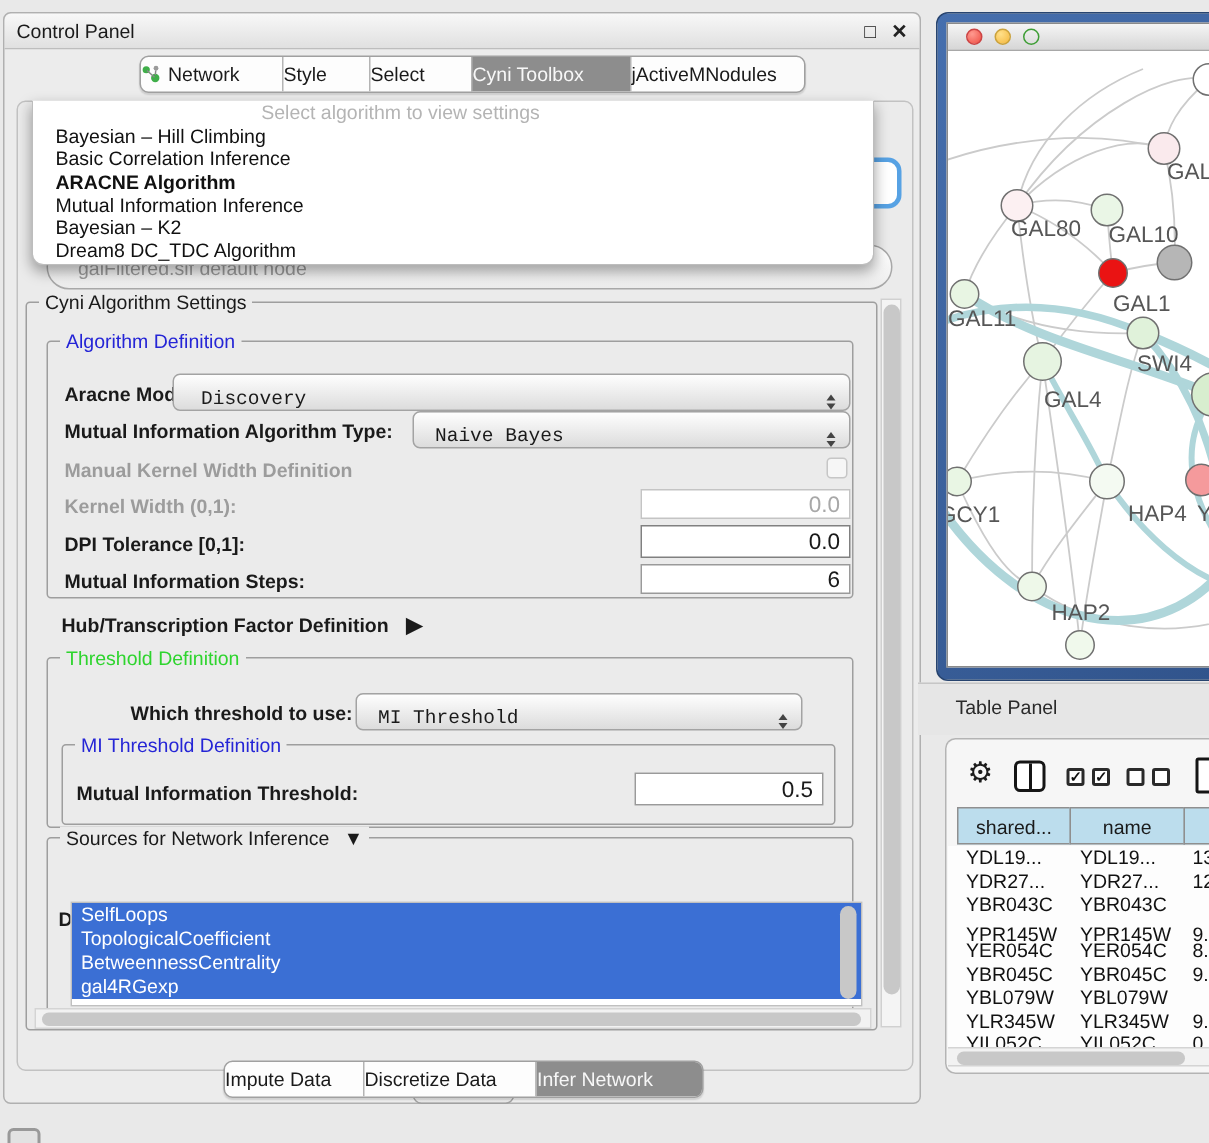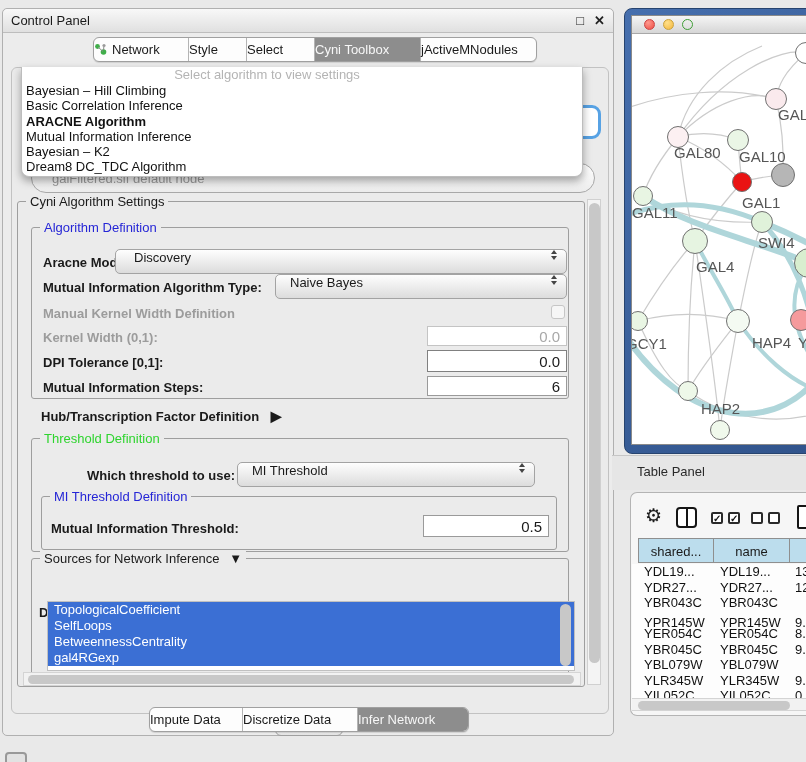--- a/index.html
+++ b/index.html
@@ -28,33 +28,33 @@
   .frag-blue{position:absolute;left:548px;top:96px;width:44px;height:28px;background:#fff;
       border:3px solid #57a2e4;border-radius:9px;z-index:2;}
   .frag-combo{position:absolute;left:28px;top:154px;width:564px;height:30px;border:1px solid #a8a8a8;
       border-radius:15px;background:linear-gradient(#fff,#ececec);color:#9a9a9a;display:flex;
       align-items:center;padding-left:20px;box-sizing:border-box;z-index:2;}
   
   .overlay{position:absolute;left:18px;top:58px;width:560px;height:109px;background:#fff;
       border:1px solid #bdbdbd;border-top:none;border-radius:0 0 8px 8px;z-index:5;
       box-shadow:0 4px 9px rgba(0,0,0,.35);}
   .ov-head{height:16px;line-height:16px;text-align:center;color:#b4b4b4;padding-right:70px;}
-  .ov-item{height:15.3px;line-height:15.3px;padding-left:4px;color:#111;white-space:nowrap;}
+  .ov-item{height:15.3px;line-height:15.3px;padding-left:15px;color:#111;white-space:nowrap;}
   .ov-item.bold{font-weight:bold;}
   
   .fs{position:absolute;border:1px solid #9e9e9e;border-radius:3px;}
   .legend{position:absolute;top:-8px;left:8px;background:#ebebeb;padding:0 4px;font-size:13px;
       white-space:nowrap;}
   .legend.blue{color:#2525d6;}
   .legend.green{color:#2ed42e;}
   .lbl{position:absolute;font-size:13px;font-weight:bold;white-space:nowrap;}
   .lbl.dis{color:#9c9c9c;}
   .combo{position:absolute;height:25px;border:1px solid #a3a3a3;border-radius:5px;
-      background:linear-gradient(#fefefe,#dcdcdc);display:flex;align-items:flex-start;
-      box-sizing:border-box;font-size:13px;}
+      background:linear-gradient(#fefefe,#dcdcdc);display:flex;align-items:flex-end;
+      box-sizing:border-box;font-size:13px;font-family:Liberation Mono, monospace;}
   .combo .cv{flex:1;padding-left:18px;white-space:nowrap;}
   .spin{width:8px;margin-right:8px;display:flex;flex-direction:column;align-items:center;}
   .spin .up{width:0;height:0;border-left:3.5px solid transparent;border-right:3.5px solid transparent;
       border-bottom:4px solid #444;margin-bottom:2px;}
   .spin .dn{width:0;height:0;border-left:3.5px solid transparent;border-right:3.5px solid transparent;
       border-top:4px solid #444;}
   .field{position:absolute;background:#fff;border:1px solid #9a9a9a;box-sizing:border-box;
       display:flex;align-items:center;justify-content:flex-end;padding-right:6px;font-size:15px;}
   .field.dis{border-color:#c4c4c4;color:#a8a8a8;}
   .checkbox{position:absolute;width:14px;height:14px;border:1px solid #c6c6c6;border-radius:3px;
@@ -226,22 +226,22 @@
     </div>
 
     <div class="fs" style="left:28px;top:549px;width:536px;height:118px;">
       <span class="legend">
         <span>Sources for Network Inference</span>
         <span style="margin-left:6px;">▼</span>
       </span>
     </div>
     <div class="lbl" style="left:36px;top:596px;">Data Attributes</div>
     <div style="position:absolute;left:44px;top:592px;width:528px;height:70px;background:#fff;border:1px solid #c0c0c0;box-sizing:border-box;overflow:hidden;">
+      <div class="attr-item">SelfLoops</div>
       <div class="attr-item">TopologicalCoefficient</div>
-      <div class="attr-item">SelfLoops</div>
       <div class="attr-item">BetweennessCentrality</div>
       <div class="attr-item">gal4RGexp</div>
     </div>
     <div class="thumb" style="left:557px;top:595px;width:11px;height:62px;"></div>
 
     <div class="hscroll" style="left:20px;top:663px;width:558px;height:14px;">
       <div class="thumb" style="left:4px;top:2px;width:546px;height:9px;"></div>
     </div>
 
     <div class="btn" style="left:272px;top:679px;width:66px;height:22px;margin-top:24px;">

